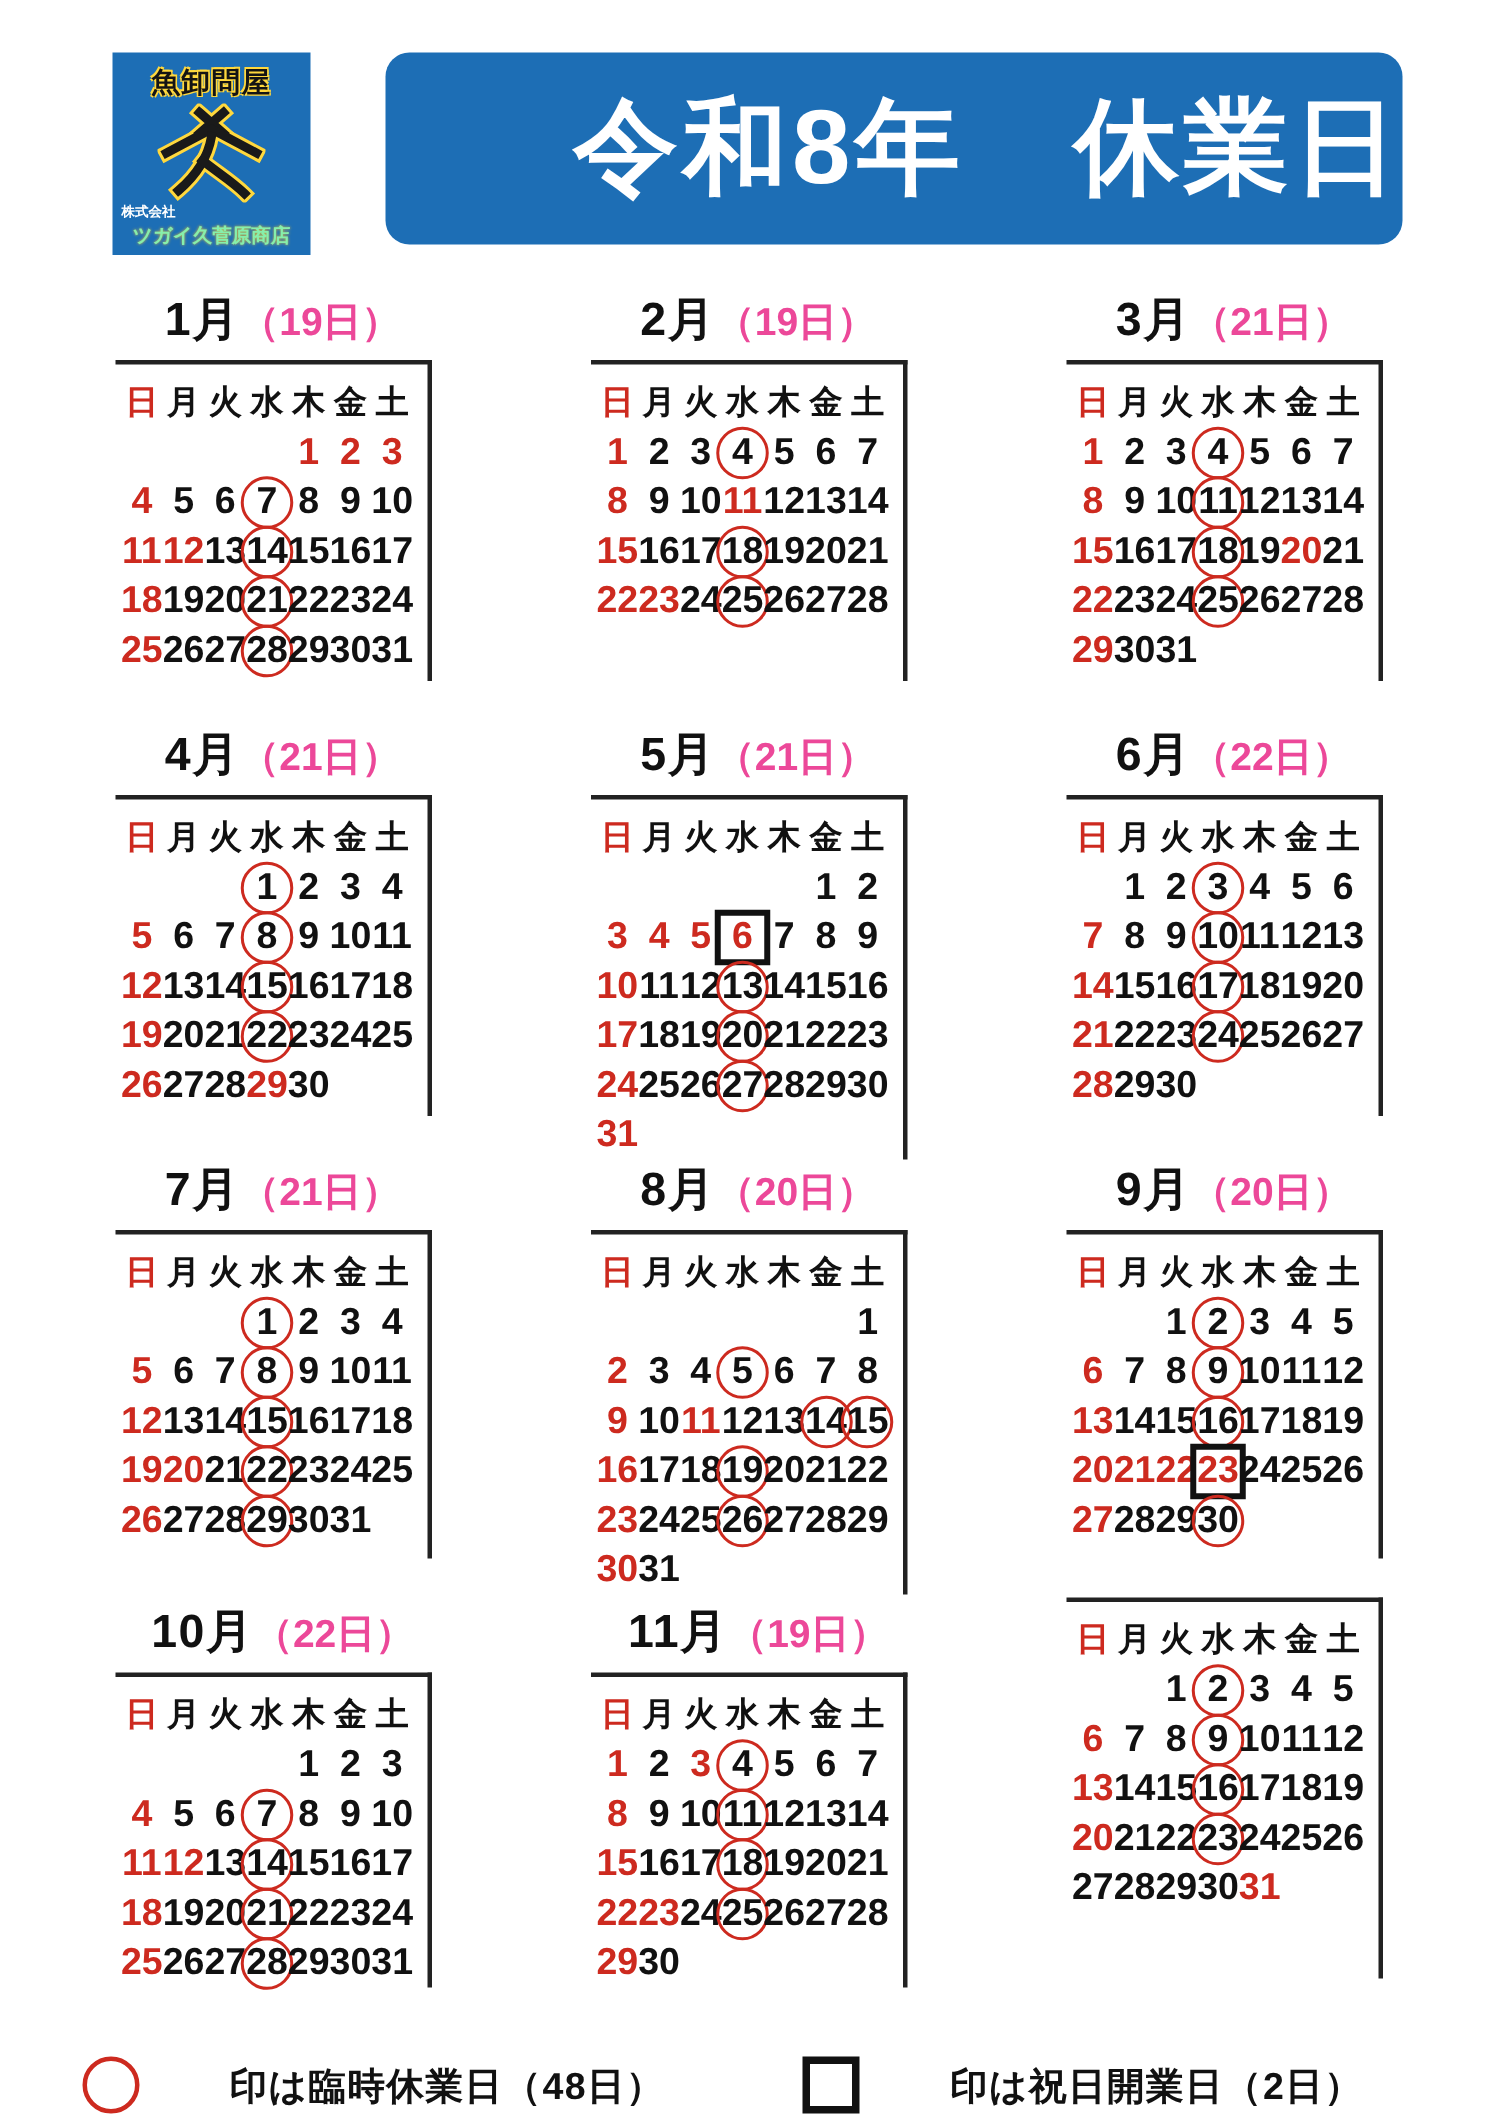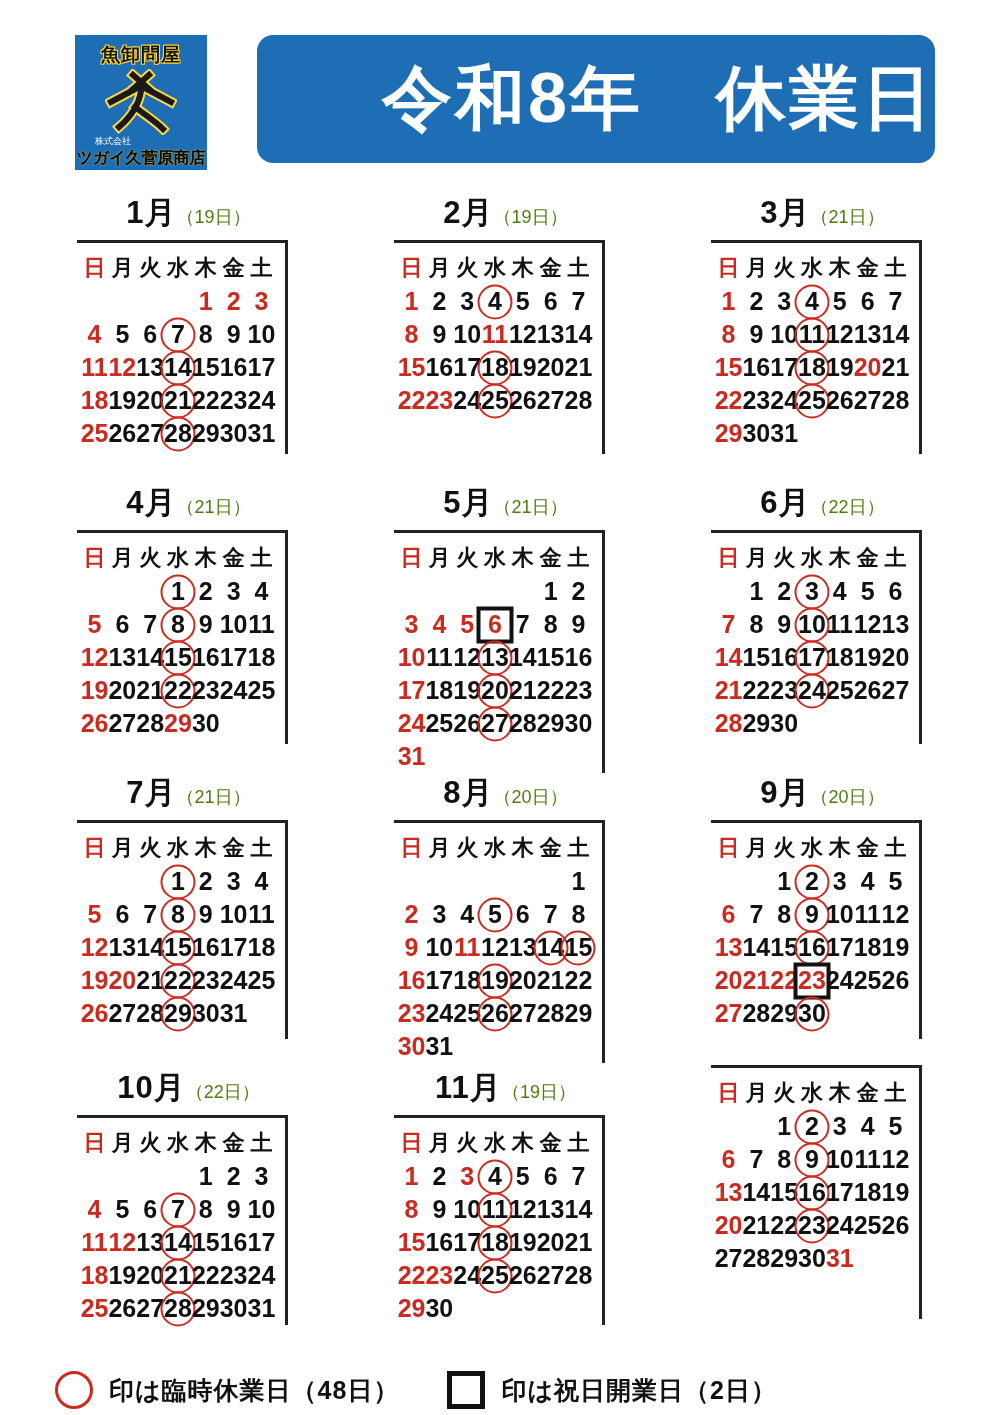--- a/index.html
+++ b/index.html
@@ -7,49 +7,49 @@
   body { font-family:"Liberation Sans","DejaVu Sans",sans-serif; }
   .page { position:relative; width:1000px; height:1415px; background:#fff; overflow:hidden; }
 
   
   .header { display:flex; align-items:flex-start; padding:35px 65px 0 75px; gap:50px; }
   .logo { width:132px; height:135px; background:var(--blue,#1d6eb5); display:flex; flex-direction:column;
           align-items:center; padding-top:7px; flex:0 0 auto; }
   .logo-top { font-size:19px; font-weight:bold; color:#141414; letter-spacing:1px;
               text-shadow:-1px -1px 0 #ffd83d, 1px -1px 0 #ffd83d, -1px 1px 0 #ffd83d, 1px 1px 0 #ffd83d; }
   .logo-mark { width:72px; height:66px; margin-top:1px; }
-  .logo-co { font-size:9px; color:#fff; align-self:flex-start; margin-left:20px; font-weight:normal; }
-  .logo-name { font-size:16px; font-weight:bold; color:#000000; letter-spacing:0px; white-space:nowrap;
+  .logo-co { font-size:9px; color:#fff; align-self:flex-start; margin-left:6px; font-weight:bold; }
+  .logo-name { font-size:13px; font-weight:bold; color:#86efac; letter-spacing:0px; white-space:nowrap;
                text-shadow:0 0 2px #e8c530; }
   .banner { flex:1; height:128px; background:var(--blue,#1d6eb5); border-radius:16px;
             display:flex; align-items:center; justify-content:flex-end; }
   .banner-title { color:#fff; font-size:70px; font-weight:bold; letter-spacing:3px; white-space:nowrap; }
 
   
   .months { margin:20px 40px 0 40px; display:grid; grid-template-columns:285px 285px 285px;
             grid-template-rows:290px 290px 295px 280px; column-gap:32px; }
   .month { display:flex; flex-direction:column; height:100%; padding-bottom:26px;align-items:center; }
   .month-header { display:flex; justify-content:space-between; align-items:baseline; padding:2px 8px 6px 20px; }
   .month-name { font-size:31px; font-weight:bold; color:#111; letter-spacing:1px; }
-  .month-count { font-size:18px; font-weight:normal; color:#4d7c0f; }
+  .month-count { font-size:26px; font-weight:bold; color:#ec4899; }
   .month-body { flex:1; border-top:3px solid #222; border-right:3px solid #222; padding:7px 10px 0 4px; }
   .dow-row, .week-grid { display:grid; grid-template-columns:repeat(7,1fr); }
   .dow { height:35px; display:flex; align-items:center; justify-content:center;
          font-size:22px; font-weight:bold; color:#111; }
   .dow.red { color:var(--red,#cd2a1f); }
   .cell { position:relative; height:33px; display:flex; align-items:center; justify-content:center;
           font-size:25px; font-weight:bold; color:#111; }
   .cell.red { color:var(--red,#cd2a1f); }
   .ring { position:absolute; left:50%; top:50%; width:35px; height:35px; transform:translate(-50%,-50%);
           border:2.5px solid var(--red,#cd2a1f); border-radius:50%; pointer-events:none; }
   .sq { position:absolute; left:50%; top:50%; width:37px; height:37px; transform:translate(-50%,-50%);
         border:4px solid #111; pointer-events:none; }
 
   
-  .legend { display:flex; align-items:center; margin:26px 0 0 55px; }
+  .legend { display:flex; align-items:center; margin:26px 0 0 55px;gap:44px; }
   .legend-ring { width:38px; height:38px; border:3px solid var(--red,#cd2a1f); border-radius:50%; flex:0 0 auto; }
   .legend-square { width:38px; height:38px; border:5px solid #111; flex:0 0 auto; margin-left:48px; }
   .legend-text { font-size:25px; font-weight:bold; color:#111; margin-left:16px; letter-spacing:1px; }
 </style>
 </head>
 <body>
 
 <div class="page">
 
   <div class="header">

